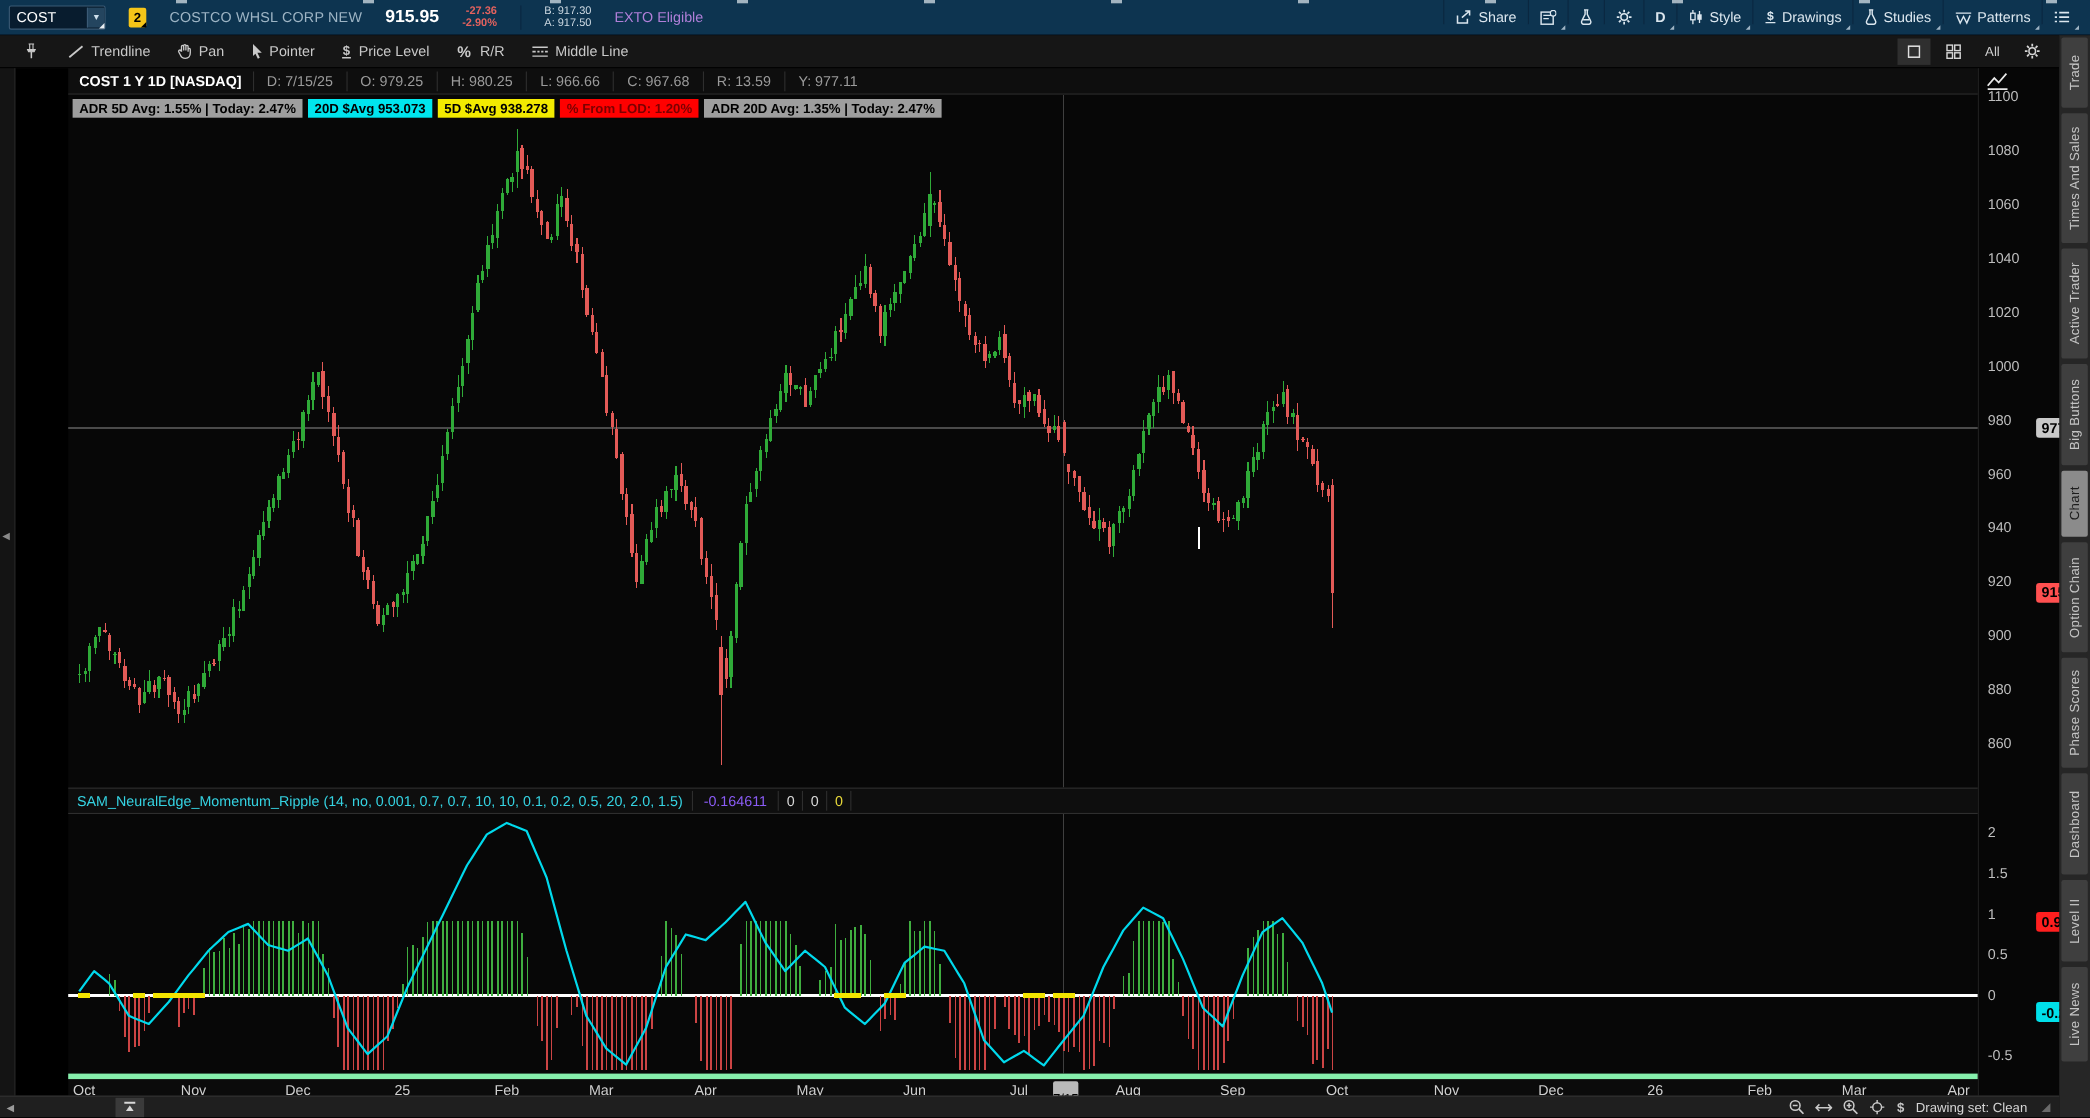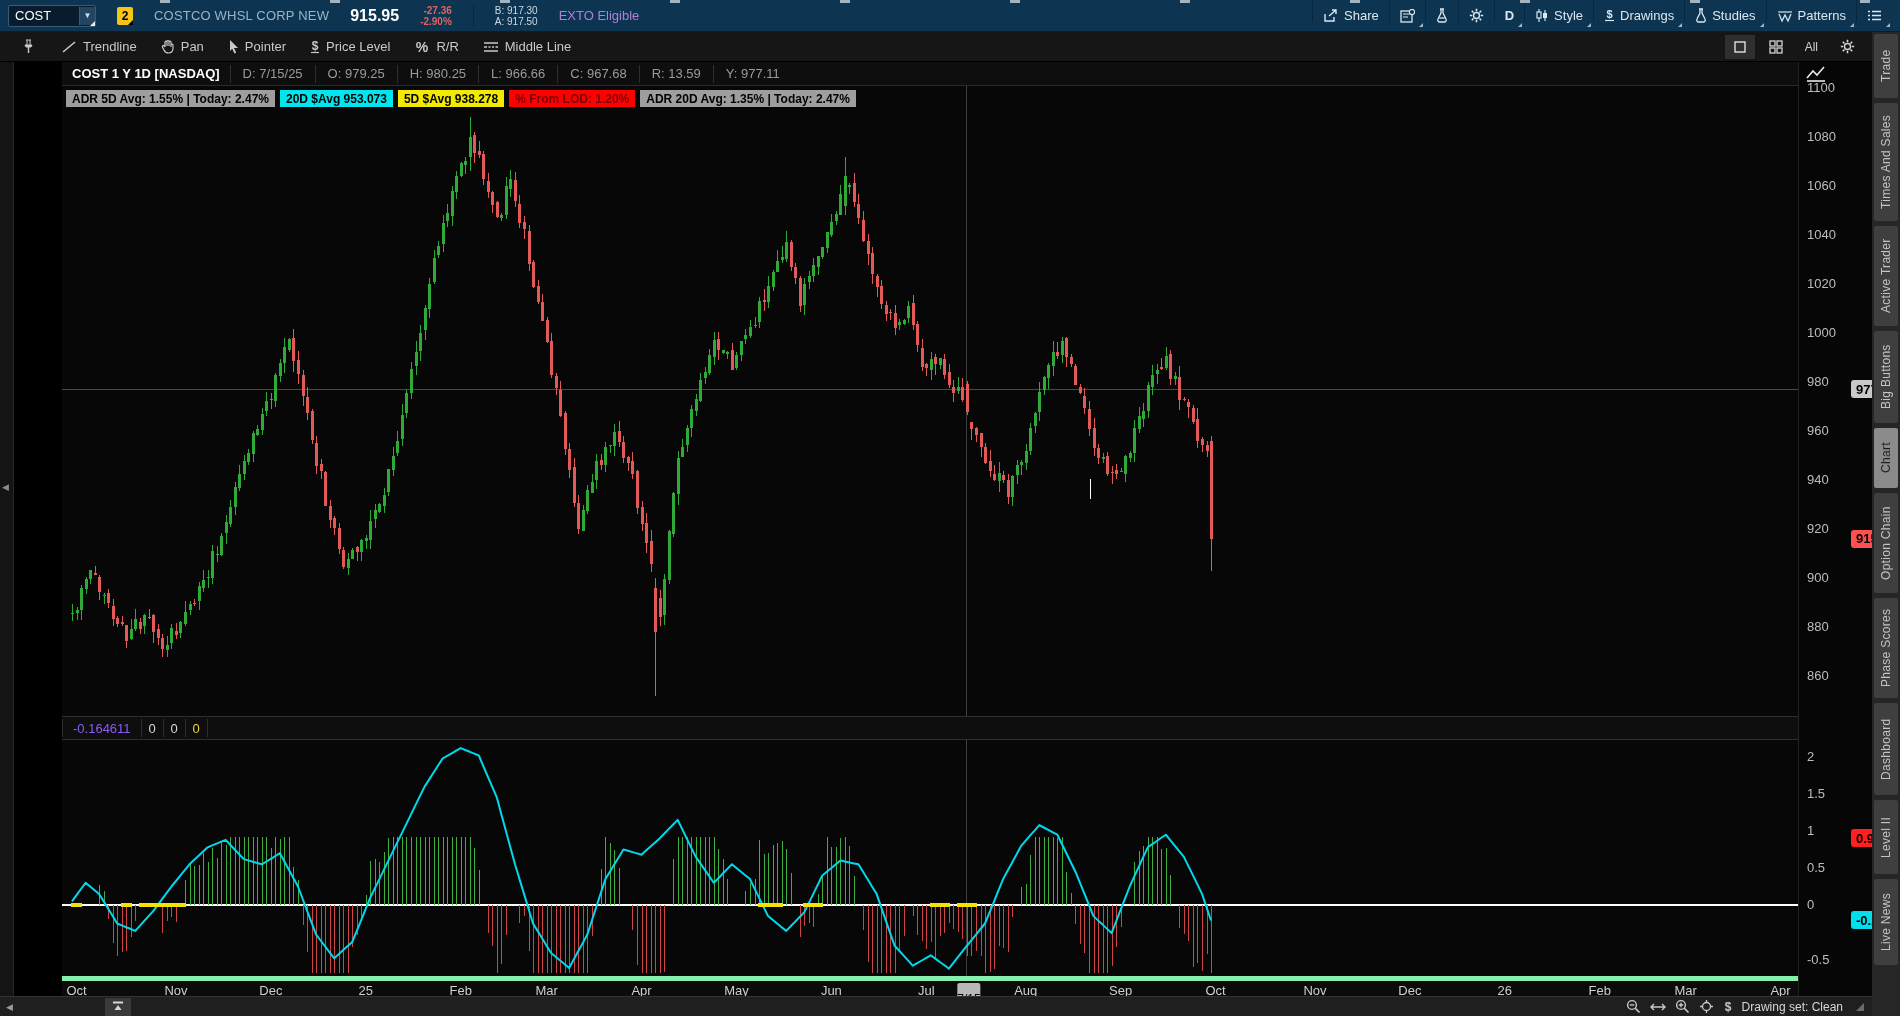--- a/index.html
+++ b/index.html
@@ -810,20 +810,21 @@
           <rect x="1134.0" y="333.3" width="3" height="21.3" fill="#e25a57"></rect>
           <line x1="1140.5" x2="1140.5" y1="351.1" y2="365.6" stroke="#e25a57" stroke-width="1"></line>
           <rect x="1139.0" y="353.1" width="3" height="6.1" fill="#e25a57"></rect>
           <line x1="1145.5" x2="1145.5" y1="354.7" y2="370.7" stroke="#e25a57" stroke-width="1"></line>
           <rect x="1144.0" y="358.6" width="3" height="6.6" fill="#e25a57"></rect>
           <line x1="1149.5" x2="1149.5" y1="349.9" y2="484.7" stroke="#e25a57" stroke-width="1"></line>
           <rect x="1148.0" y="354.8" width="3" height="98.1" fill="#e25a57"></rect>
           <line x1="1028" x2="1028" y1="393" y2="413" stroke="#ffffff" stroke-width="1"></line>
         </svg></div>
     <div id="study-row">
+      <span class="study-name">SAM_NeuralEdge_Momentum_Ripple (14, no, 0.001, 0.7, 0.7, 10, 10, 0.1, 0.2, 0.5, 20, 2.0, 1.5)</span>
       <span class="study-val">-0.164611</span>
       <span class="study-cell">0</span>
       <span class="study-cell">0</span>
       <span class="study-cell yellow">0</span>
     </div>
     <div id="ind-wrap"><svg width="1784" height="236" shape-rendering="crispEdges">
           <line x1="904.9599999999999" x2="904.9599999999999" y1="0" y2="236" stroke="#3f3f3f" stroke-width="1"></line>
           <rect x="0" y="164" width="1784" height="2" fill="#ffffff"></rect>
           <line x1="37.5" x2="37.5" y1="165.0" y2="145.0" stroke="#3fae3f" stroke-width="1.5"></line>
           <line x1="42.5" x2="42.5" y1="165.0" y2="150.6" stroke="#3fae3f" stroke-width="1.5"></line>

